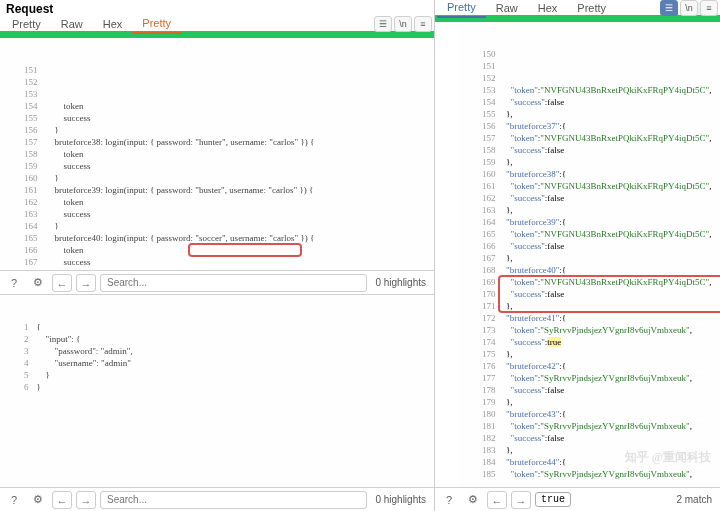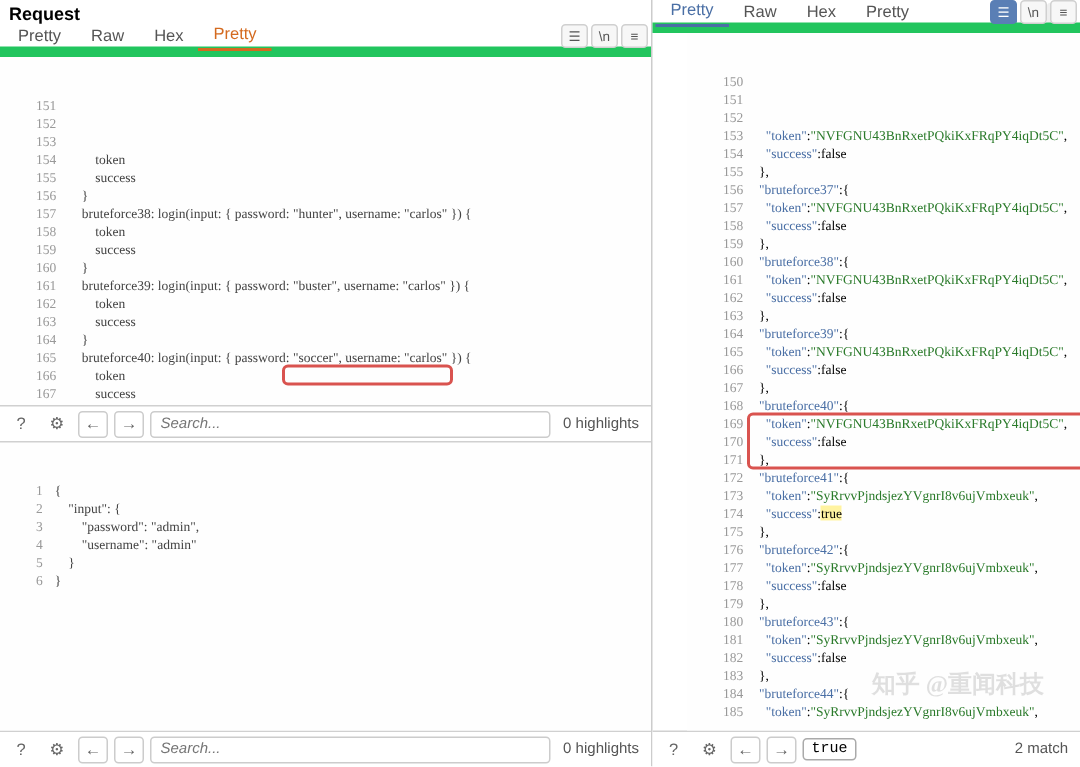--- a/index.html
+++ b/index.html
@@ -18,27 +18,27 @@
 .code-area { flex: 1; overflow: hidden; background: #fefefe; font-family: Liberation Serif, serif; font-size: 9px; line-height: 12px; white-space: pre; position: relative; padding-left: 22px; }
 .code-inner { display: flex; }
 .gutter { text-align: right; padding: 2px 4px 2px 2px; color: #999; user-select: none; }
 .gln { height: 12px; }
 .codecol { padding: 2px 4px; position: relative; flex: 1; color: #444; }
 .cln { height: 12px; position: relative; }
 .red-box { position: absolute; border: 2px solid #d9534f; border-radius: 4px; pointer-events: none; }
 .footer { border-top: 1px solid #d0d0d0; height: 24px; display: flex; align-items: center; padding: 0 4px; gap: 4px; background: #fff; }
 .ibtn { width: 20px; height: 18px; display: flex; align-items: center; justify-content: center; color: #666; border: 1px solid transparent; border-radius: 3px; font-size: 11px; cursor: pointer; }
 .ibtn.bordered { border-color: #ccc; }
-.sinput { flex: 1; height: 18px; border: 1px solid #ccc; border-radius: 3px; padding: 0 6px; font-size: 10px; font-style: italic; color: #999; }
+.sinput { flex: 1; height: 18px; border: 1px solid #ccc; border-radius: 3px; padding: 0 6px; font-size: 10px; color: #999; }
 .hl-label { font-size: 10px; color: #555; padding: 0 4px; }
 .top-right-tools { position: absolute; top: 2px; right: 6px; display: flex; gap: 2px; }
 .tr-btn { width: 16px; height: 14px; border-radius: 2px; font-size: 8px; display: flex; align-items: center; justify-content: center; cursor: pointer; }
 .tr-blue { background: #5a7fb5; color: #fff; }
 .tr-light { background: #eee; color: #666; }
-.watermark { position: absolute; bottom: 24px; right: 24px; font-size: 16px; color: rgba(0,0,0,0.12); font-weight: bold; pointer-events: none; }
+.watermark { position: absolute; bottom: 24px; right: 9px; font-size: 12px; color: rgba(0,0,0,0.12); font-weight: bold; pointer-events: none; }
 .code-area.split { flex: 0 0 auto; height: 232px; }
 .code-area.lower { flex: 1; border-top: 1px solid #d0d0d0; }
 .mid-footer { border-top: 1px solid #d0d0d0; height: 24px; display: flex; align-items: center; padding: 0 4px; gap: 4px; background: #fff; }
 .success-true { background: #fff3a0; }
 .match-box { border: 1px solid #aaa; border-radius: 3px; padding: 1px 5px; font-family: "Courier New", monospace; font-size: 10px; }
 .str { color: #2a7a2a; }
 .key { color: #4a6fa5; }
 .resp-line { height: 12px; white-space: pre; }
 .rcol { padding: 2px 2px; position: relative; flex: 1; }
 </style>

